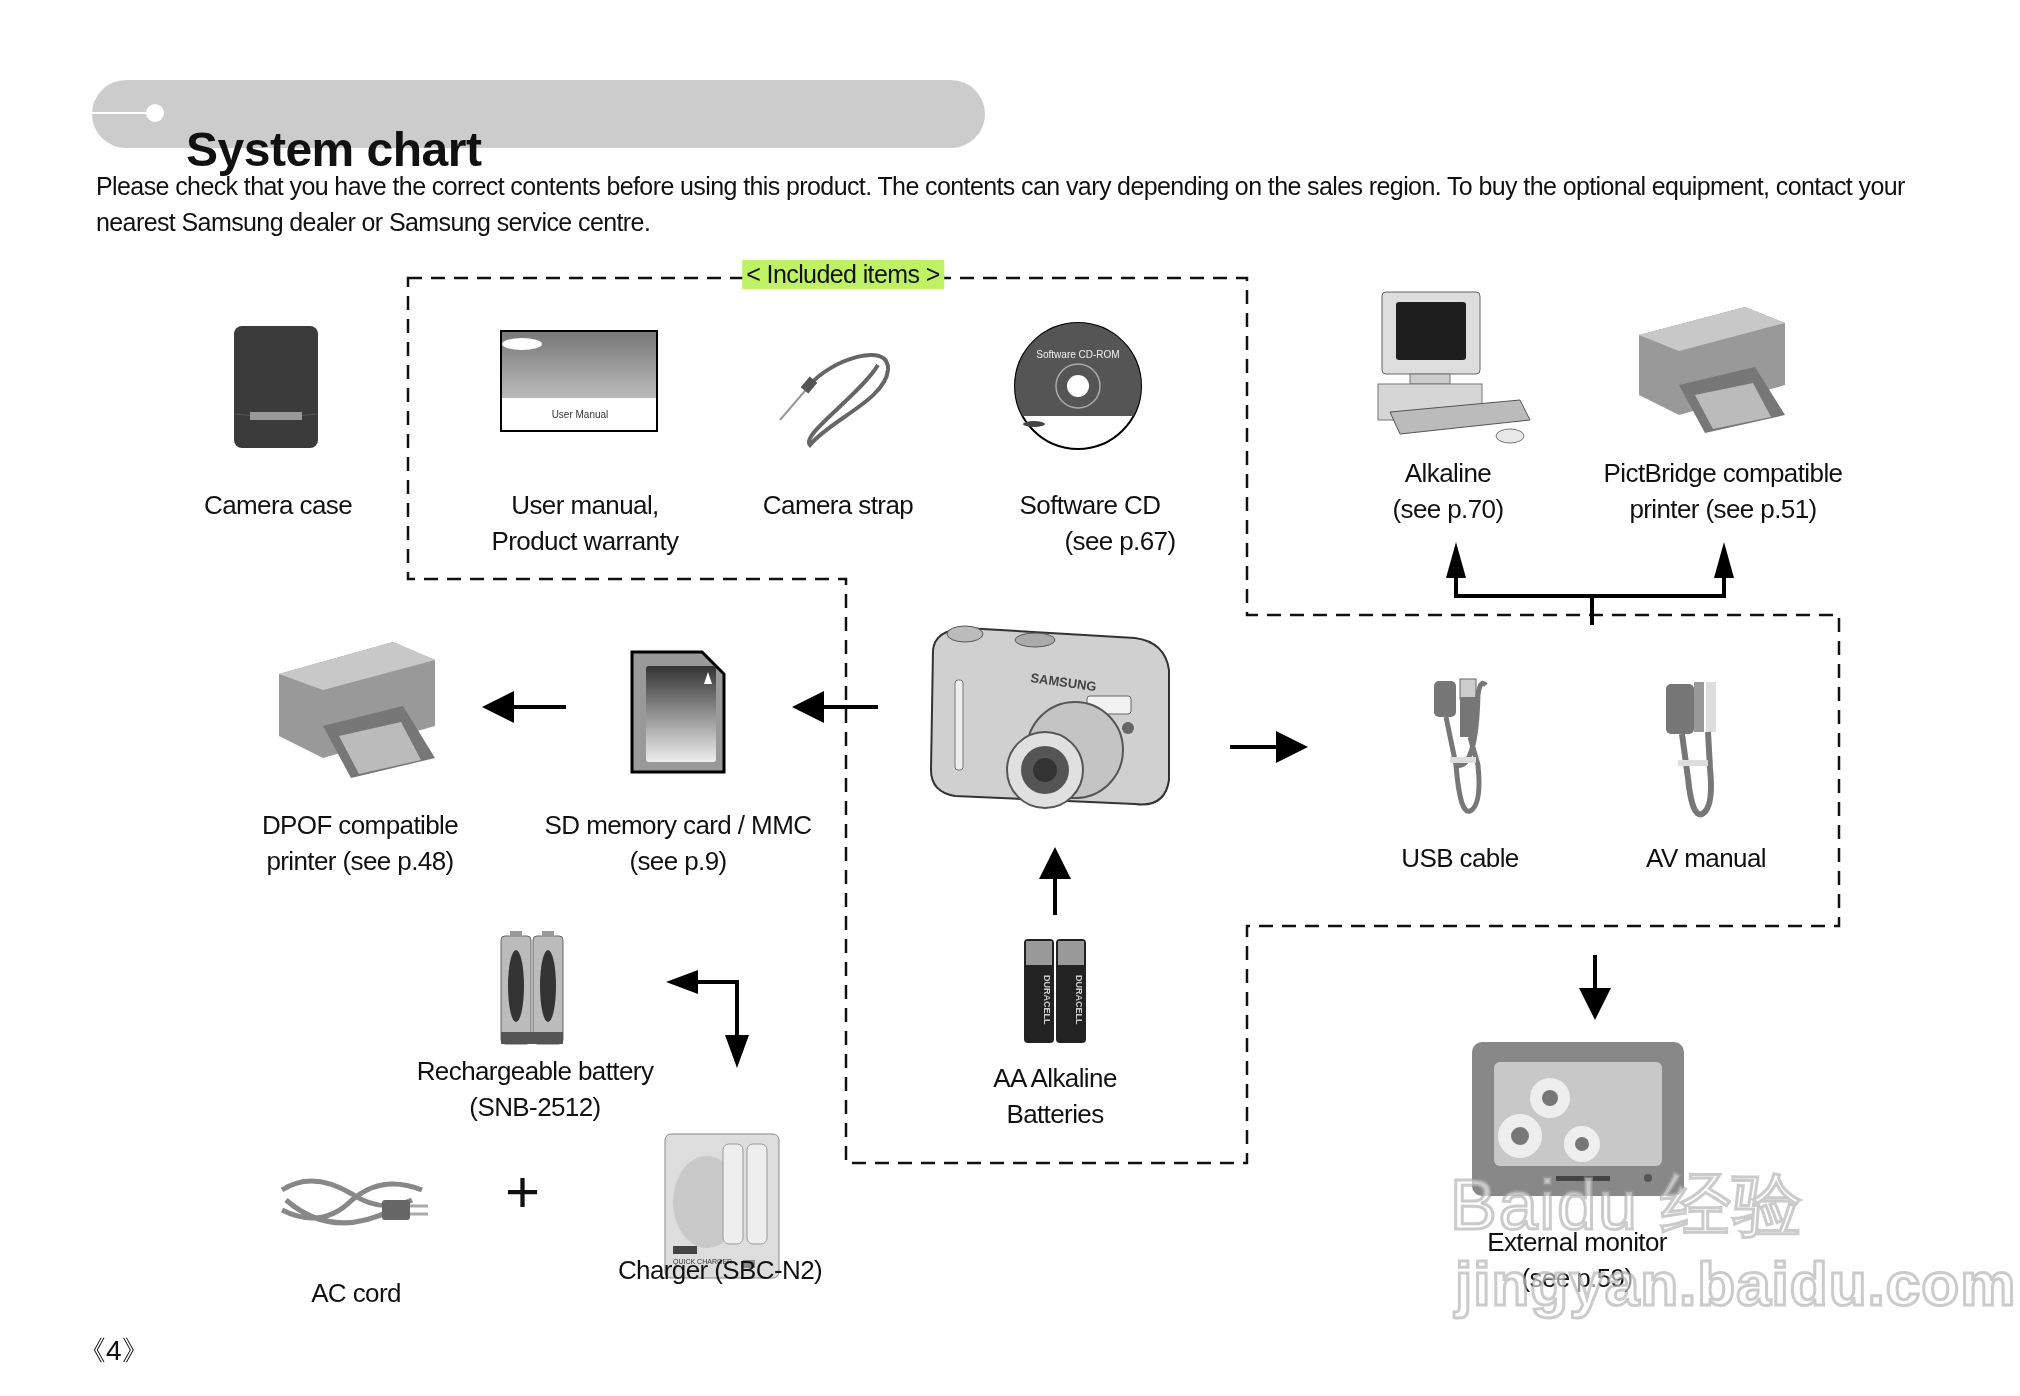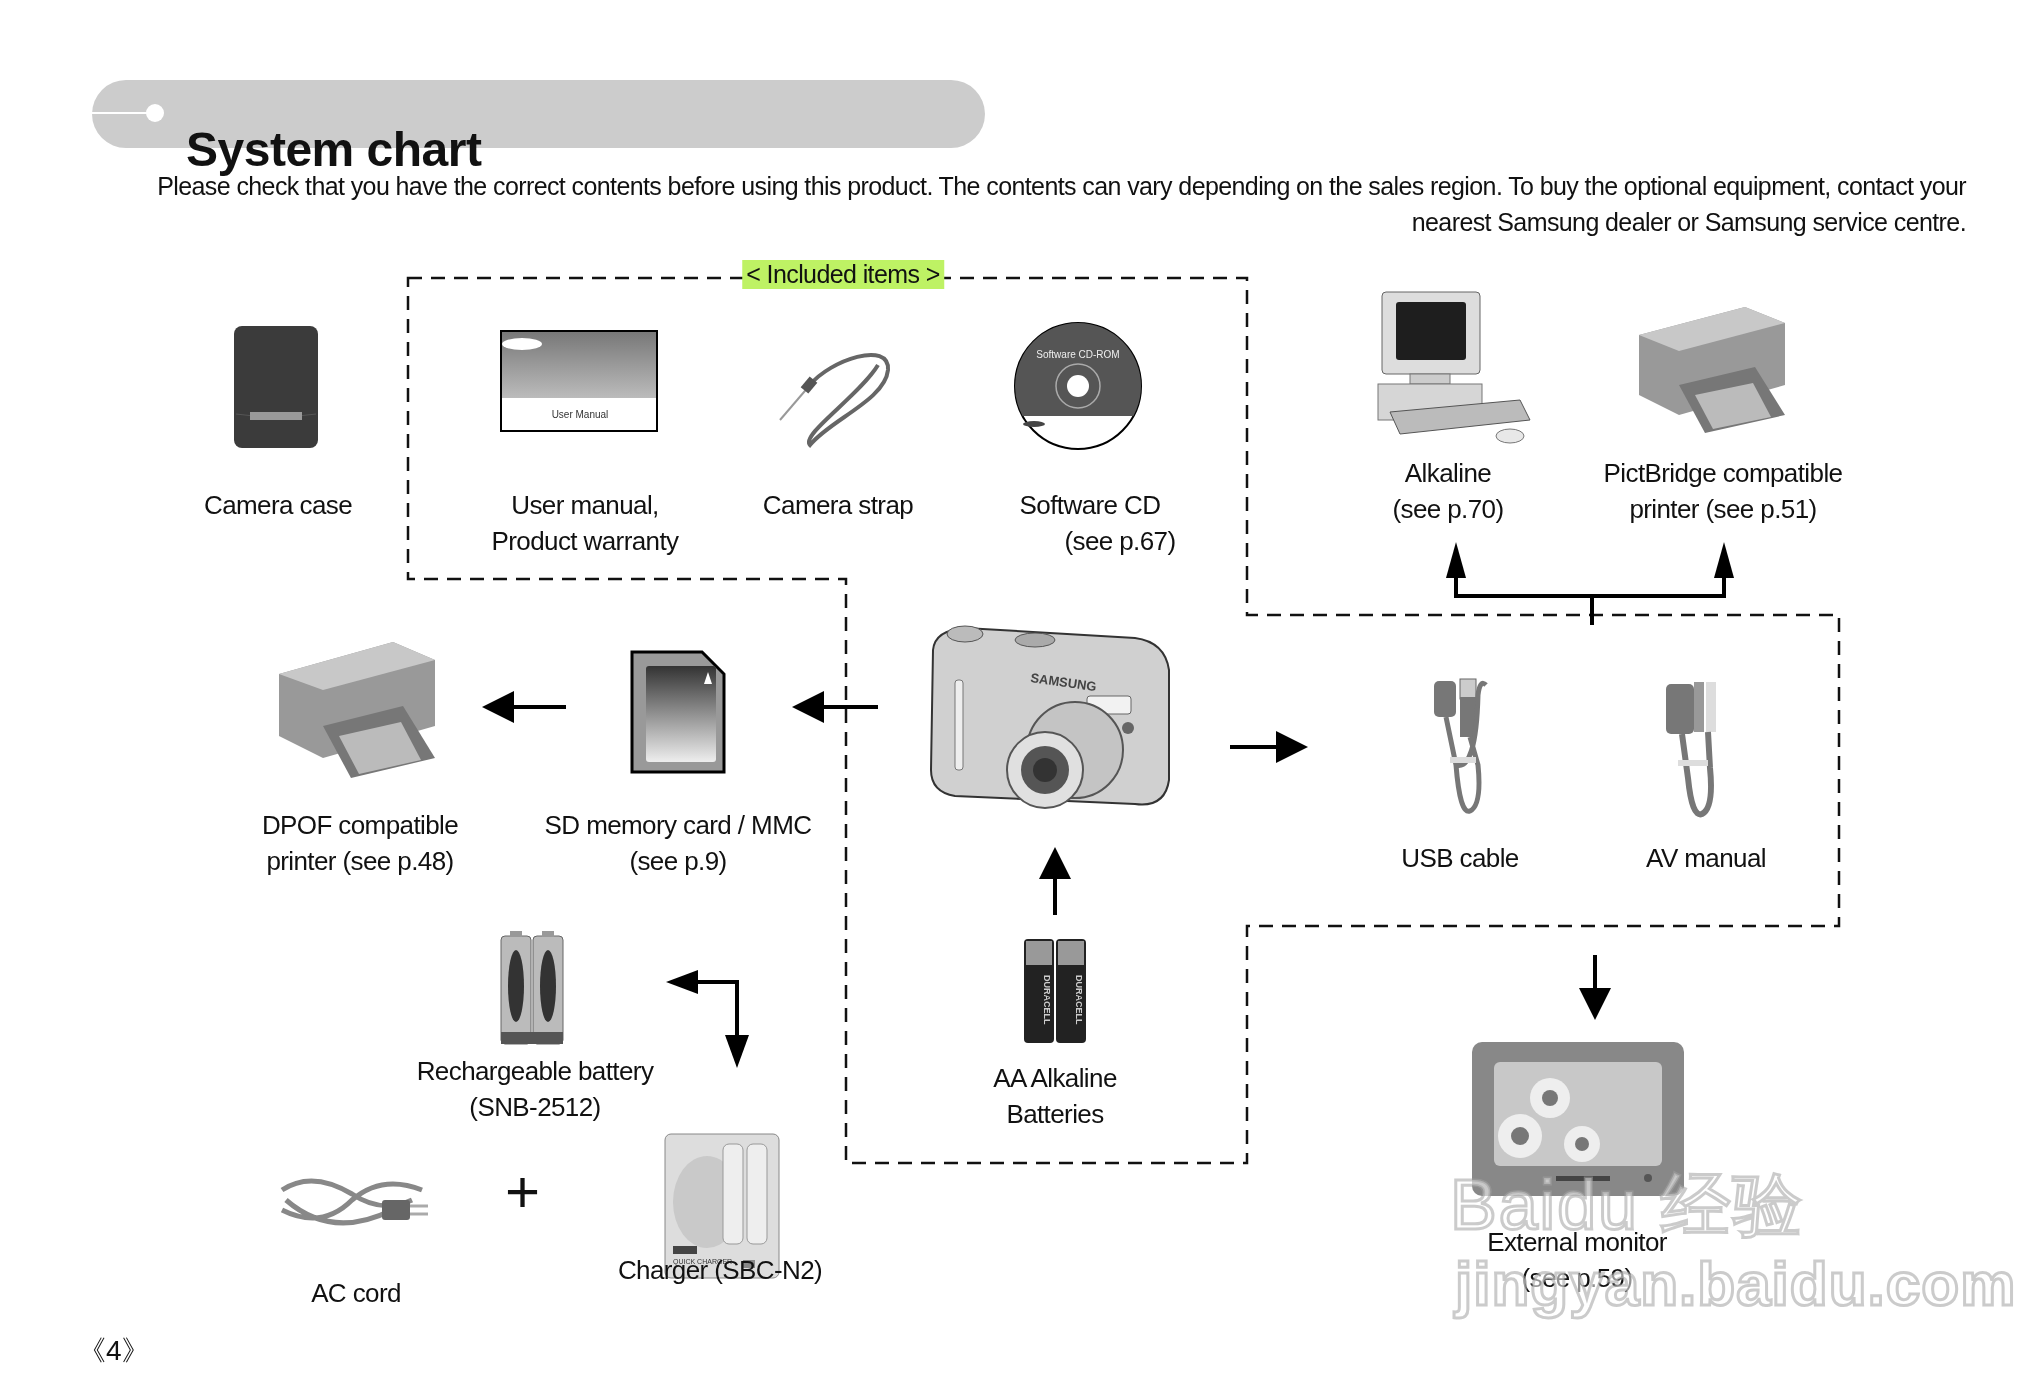--- a/index.html
+++ b/index.html
@@ -2,21 +2,21 @@
 <html><head>
 <meta charset="utf-8">
 <style>
   html,body{margin:0;padding:0;background:#fff;}
   body{width:2020px;height:1396px;position:relative;overflow:hidden;font-family:"Liberation Sans",sans-serif;color:#111;}
   .abs{position:absolute;}
   .title-bar{left:92px;top:80px;width:893px;height:68px;background:#cccccc;border-radius:34px;}
   .title-line{left:92px;top:112px;width:58px;height:2px;background:#fff;}
   .title-dot{left:146px;top:104px;width:18px;height:18px;border-radius:50%;background:#fff;}
   .title-text{left:186px;top:84px;font-size:48px;font-weight:bold;letter-spacing:-0.5px;line-height:60px;margin-top:36px;}
-  .intro{left:96px;top:168px;width:1870px;font-size:25px;line-height:36px;letter-spacing:-0.6px;text-align:right;}
+  .intro{left:96px;top:168px;width:1870px;font-size:25px;line-height:36px;letter-spacing:-0.6px;}
   .label{font-size:26px;line-height:36px;text-align:center;letter-spacing:-0.6px;transform:translateX(-50%);white-space:nowrap;}
   .included-title{font-size:25px;background:#bef264;padding:0 4px;letter-spacing:-0.6px;transform:translateX(-50%);}
   .page-num{left:78px;top:1332px;font-size:28px;}
   .watermark{left:1450px;top:1160px;font-size:70px;font-weight:normal;color:rgba(255,255,255,0.55);
      -webkit-text-stroke:3px rgba(160,160,160,0.55);letter-spacing:2px;line-height:90px;}
   .watermark2{left:1455px;top:1248px;font-size:62px;font-weight:bold;color:rgba(255,255,255,0.55);
      -webkit-text-stroke:3px rgba(160,160,160,0.55);letter-spacing:1px;}
   svg{position:absolute;overflow:visible;}
 </style>
 </head>

